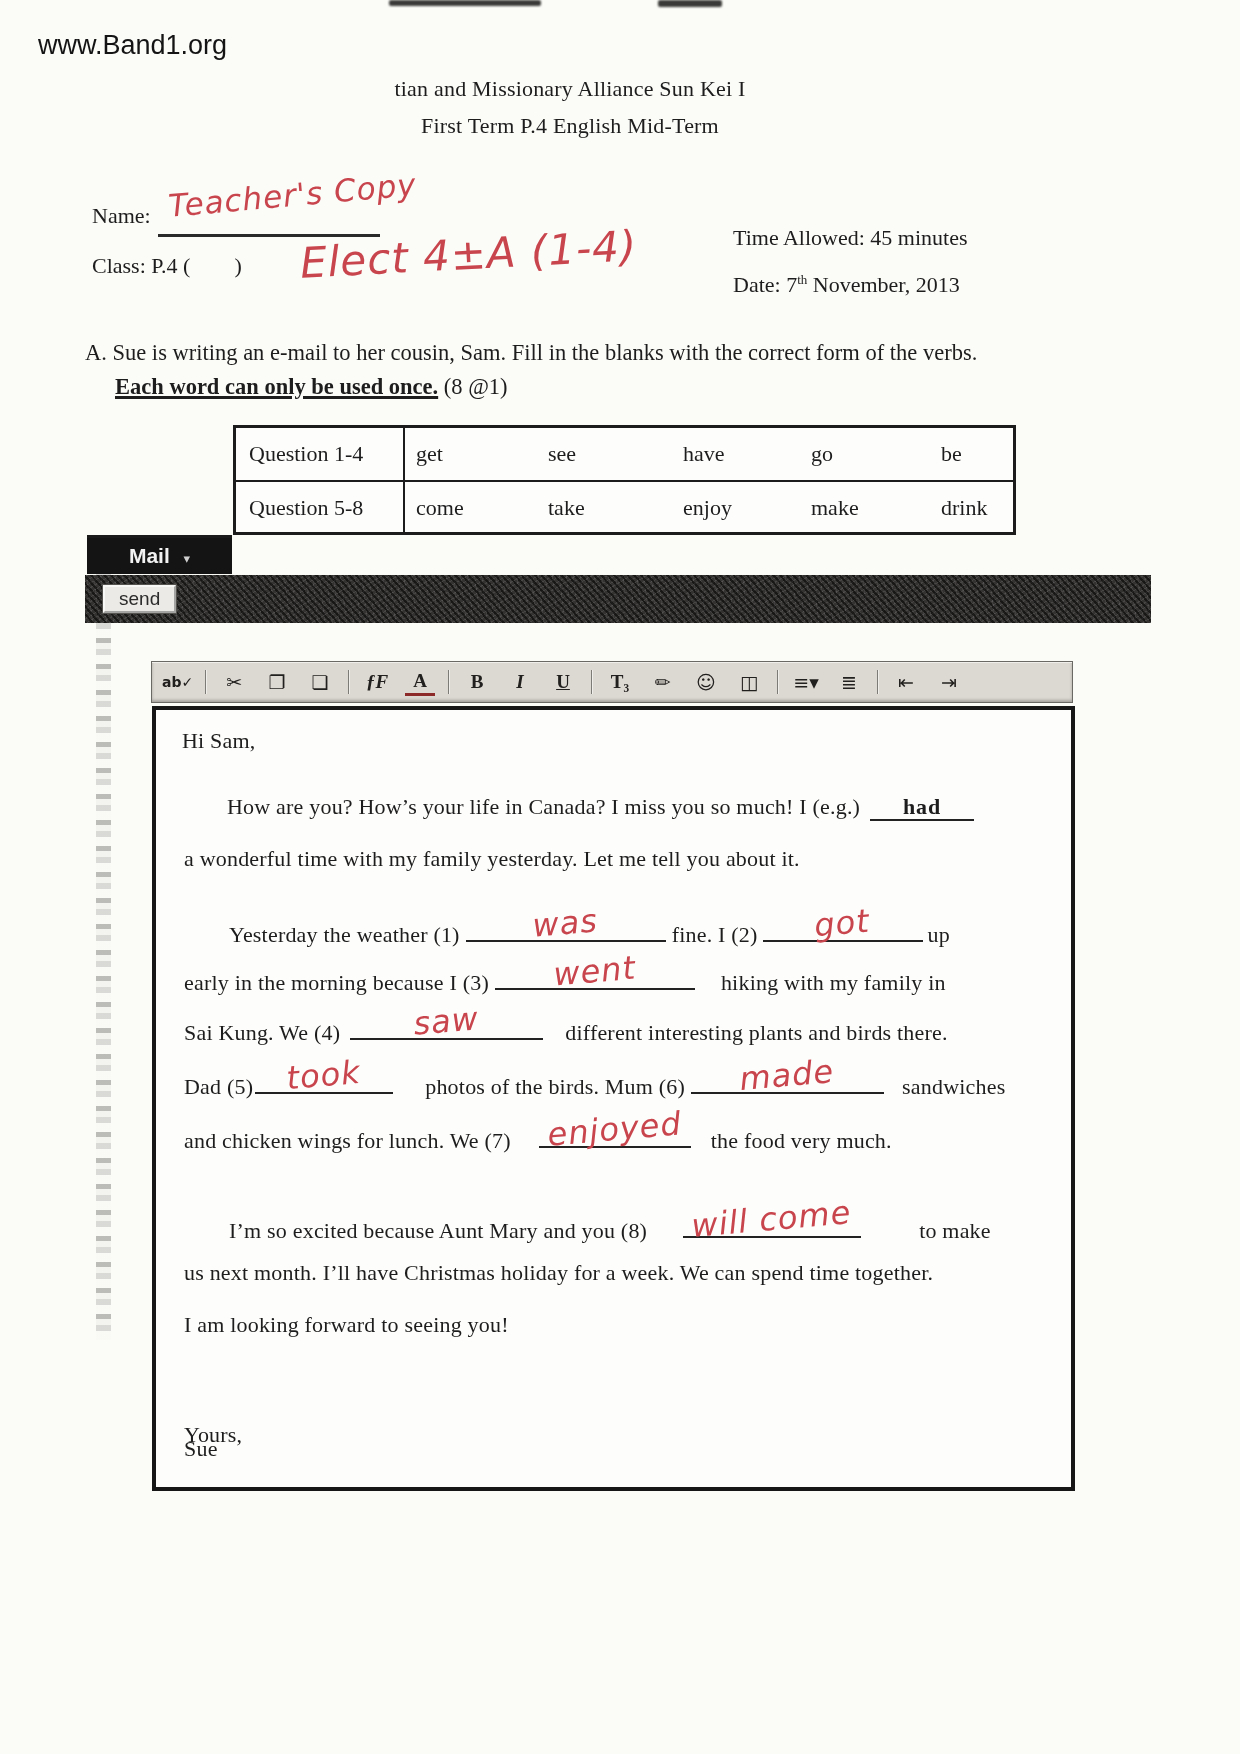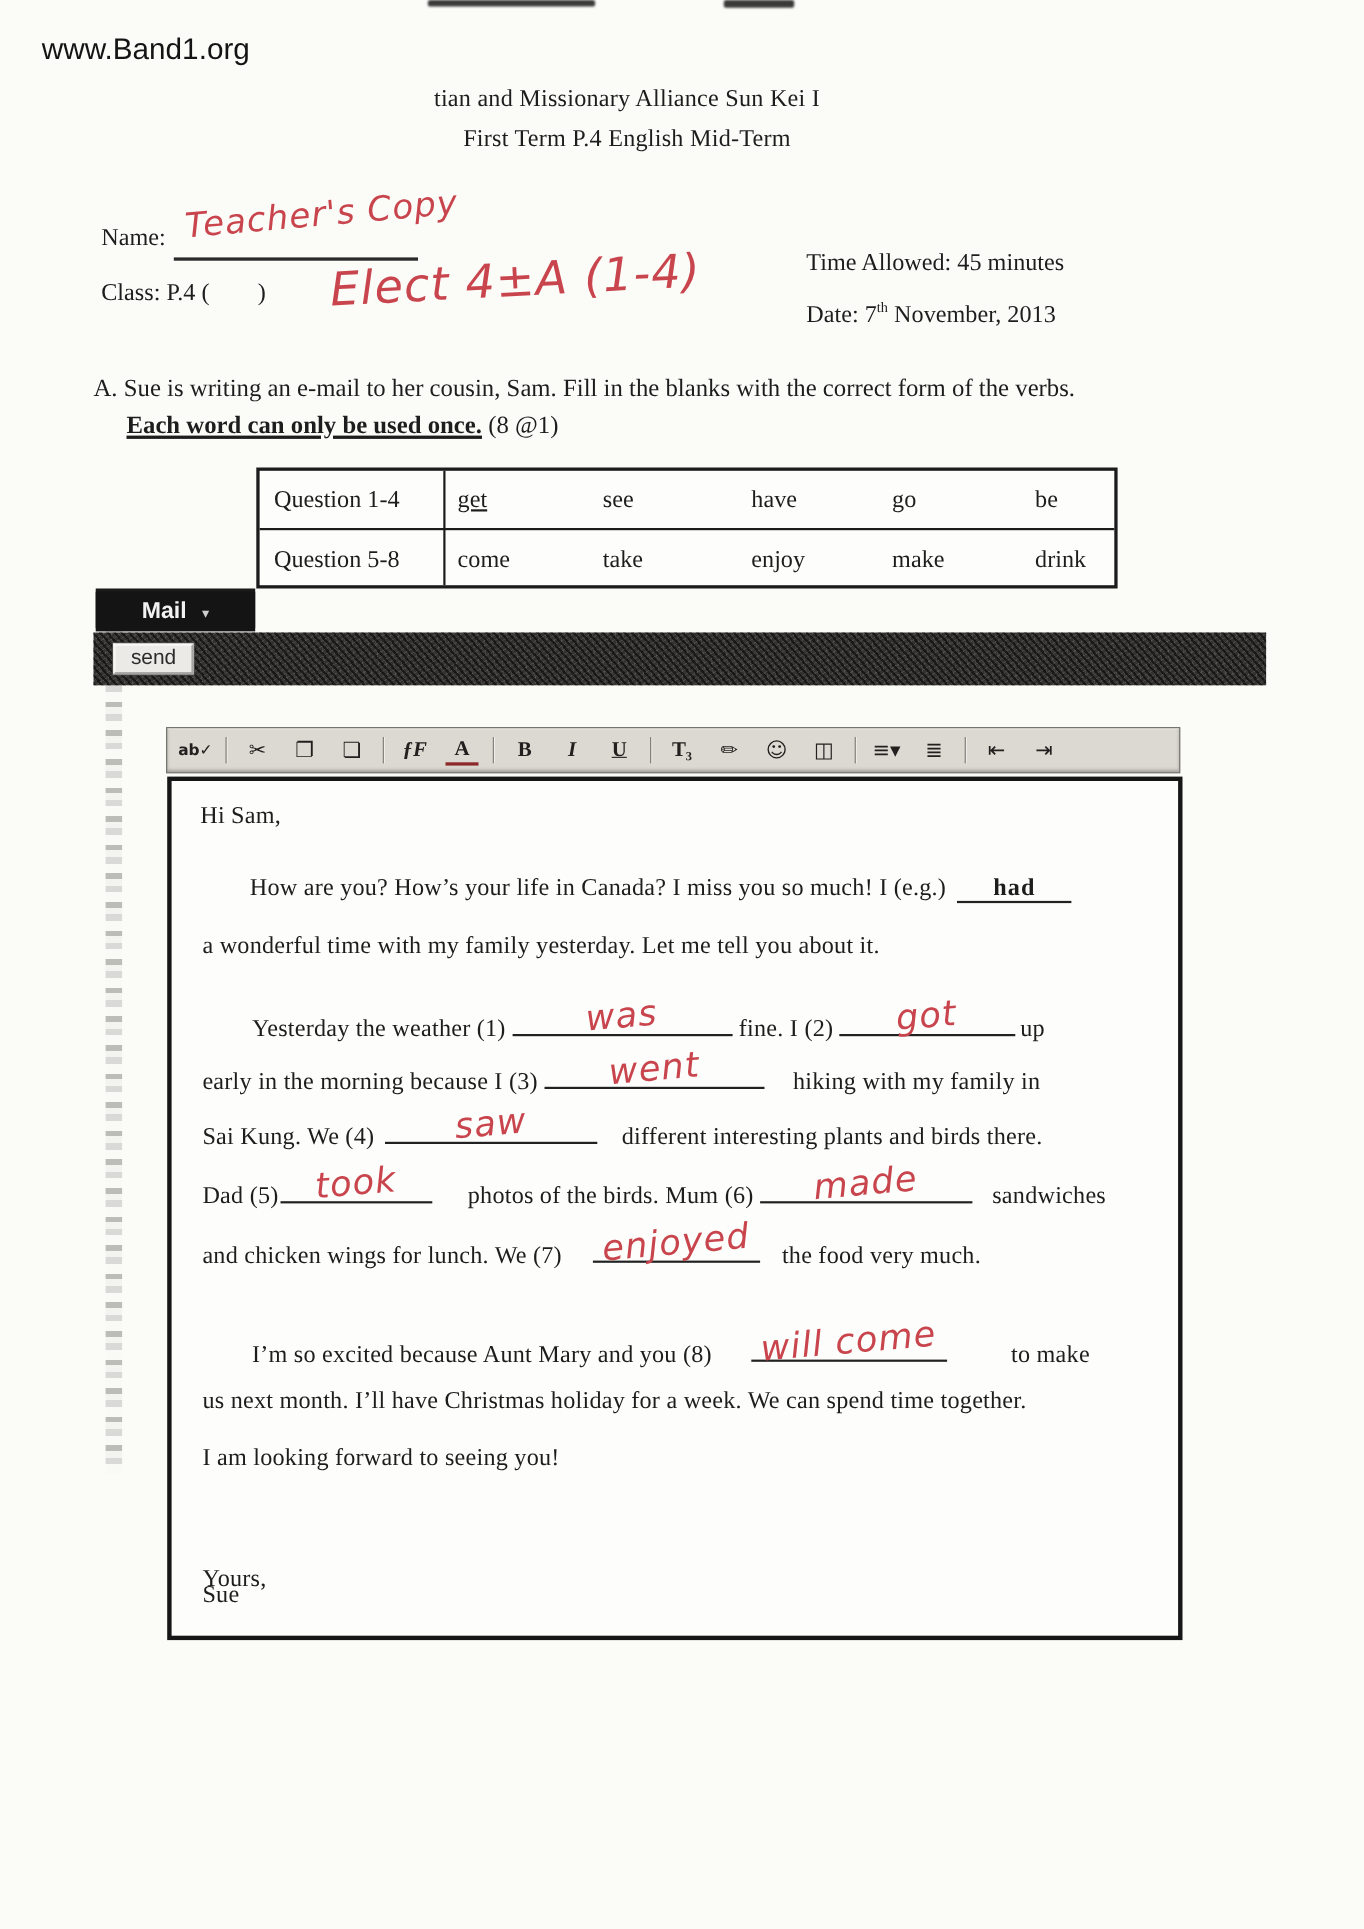--- a/index.html
+++ b/index.html
@@ -92,21 +92,21 @@
   <div class="abs nowrap" style="left:85px;top:340px;font-size:22.5px;">A. Sue is writing an e-mail to her cousin, Sam. Fill in the blanks with the correct form of the verbs.</div>
   <div class="abs nowrap" style="left:115px;top:374px;font-size:22.5px;">
     <span style="font-weight:bold;text-decoration:underline;text-decoration-thickness:2.5px;">Each word can only be used once.</span><span> (8 @1)</span>
   </div>
 
   <div class="abs wbtable" style="left:233px;top:425px;width:777px;height:104px;">
     <div class="wb-div-v"></div>
     <div class="wb-div-h"></div>
     <div class="wb-row" style="top:0;">
       <span class="wb-label">Question 1-4</span>
-      <span class="wb-word" style="left:180px;text-decoration:underline;">get</span>
+      <span class="wb-word" style="left:180px;">get</span>
       <span class="wb-word" style="left:312px;">see</span>
       <span class="wb-word" style="left:447px;">have</span>
       <span class="wb-word" style="left:575px;">go</span>
       <span class="wb-word" style="left:705px;">be</span>
     </div>
     <div class="wb-row" style="top:54px;">
       <span class="wb-label">Question 5-8</span>
       <span class="wb-word" style="left:180px;">come</span>
       <span class="wb-word" style="left:312px;">take</span>
       <span class="wb-word" style="left:447px;">enjoy</span>

